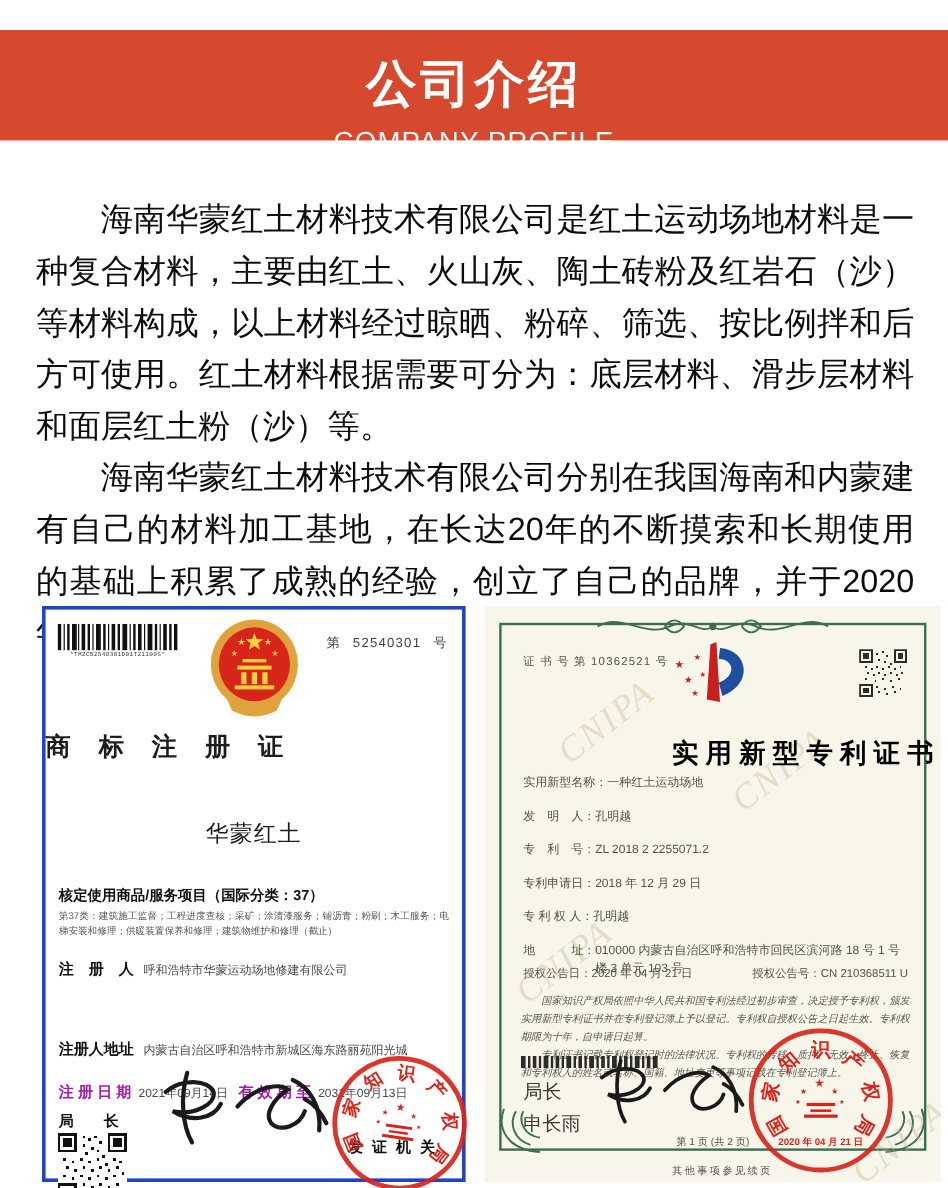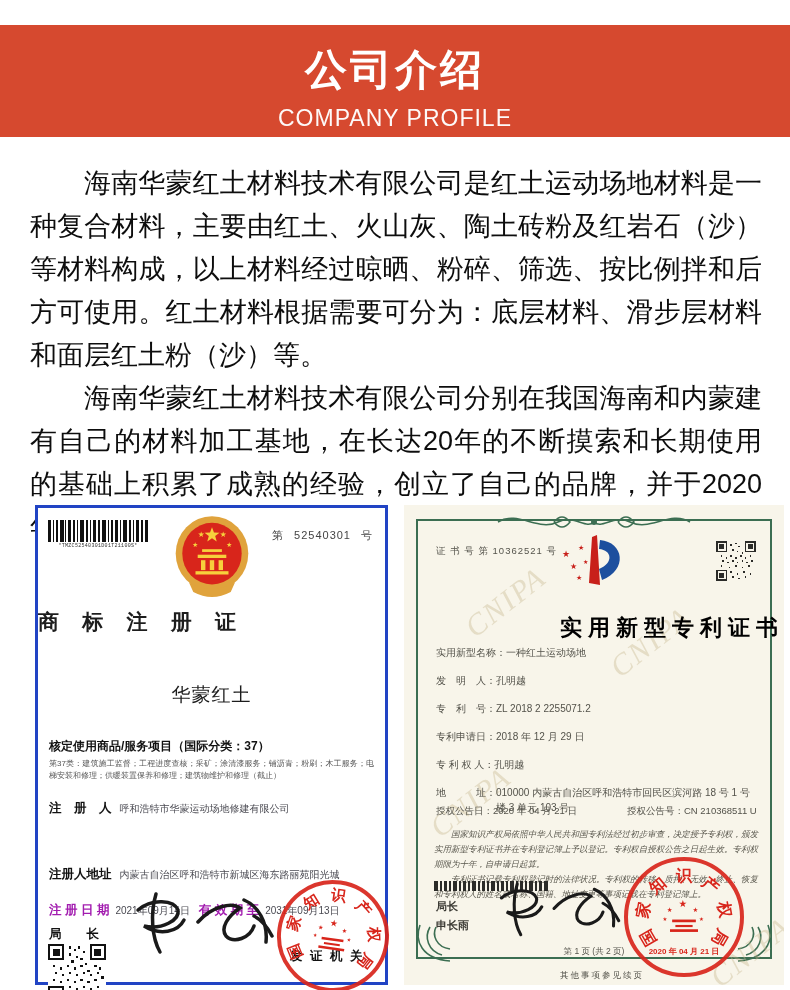--- a/index.html
+++ b/index.html
@@ -4,21 +4,21 @@
 <style>
   html,body { margin:0; padding:0; }
   body {
     width:790px; height:990px; position:relative; overflow:hidden;
     background:#ffffff;
     font-family:"Liberation Sans","DejaVu Sans",sans-serif;
   }
   .serif { font-family:"Liberation Serif","DejaVu Serif",serif; }
 
   
-  .banner { position:absolute; top:25px; left:0; right:0; height:112px;
+  .banner { position:absolute; top:25px; left:0; right:0; height:92px;
     background:#d6492f; color:#fff; text-align:center; }
   .banner-title { margin:0; padding-top:17px; font-size:42px; font-weight:600; letter-spacing:3px; }
   .banner-sub { margin-top:7px; font-size:23px; font-weight:300; letter-spacing:1px; opacity:.97; }
 
   
   .intro { position:absolute; top:162px; left:30px; right:28px;
     color:#0d0d0d; font-size:27px; line-height:43px; text-align:justify; }
   .intro p { margin:0; text-indent:2em; }
 
   
@@ -74,21 +74,21 @@
   .pt-fields { position:absolute; left:32px; right:26px; top:140px; }
   .pt-frow { display:flex; font-size:10px; line-height:1.5; margin-bottom:13px; color:#53524a; }
   .pt-frow .lbl { white-space:pre; flex:none; }
   .pt-frow .val { flex:1; }
   .pt-grant { position:absolute; left:32px; right:26px; top:300px; font-size:9.5px; color:#53524a; display:flex;gap:12px; }
   .pt-grant .g2 { margin-left:38px; }
   .pt-body { position:absolute; left:30px; right:26px; top:322px;
     font-size:8.5px; line-height:1.75; color:#5a584e; text-align:justify;font-style:italic; }
   .pt-body p { margin:0; text-indent:2em; }
   .pt-barcode { position:absolute; left:30px; top:372px; }
-  .pt-director { position:absolute; left:32px; top:392px; font-size:11px; font-weight:700; color:#3c3b35; line-height:1.7; }
+  .pt-director { position:absolute; left:32px; top:392px; font-size:16px; font-weight:400; color:#3c3b35; line-height:1.7; }
   .pt-sign { position:absolute; left:82px; top:372px; }
   .pt-pageno { position:absolute; left:0; right:0; top:441px; text-align:center; font-size:8.5px; color:#55544c; }
   .pt-footer { position:absolute; left:16px; right:0; bottom:3px; text-align:center; font-size:8.5px; color:#55544c; letter-spacing:2px; }
 
   
   .seal { position:absolute; width:112px; height:112px; }
   .seal-ring { position:absolute; inset:0; border-radius:50%; border:4px solid rgba(216,37,27,.92); }
   .seal-char { position:absolute; left:50%; top:50%; width:18px; height:18px; margin:-9px 0 0 -9px;
     color:#d8251b; font-size:15px; font-weight:700; text-align:center; line-height:18px; }
   .sc0 { transform:rotate(-120deg) translateY(-41px); }

